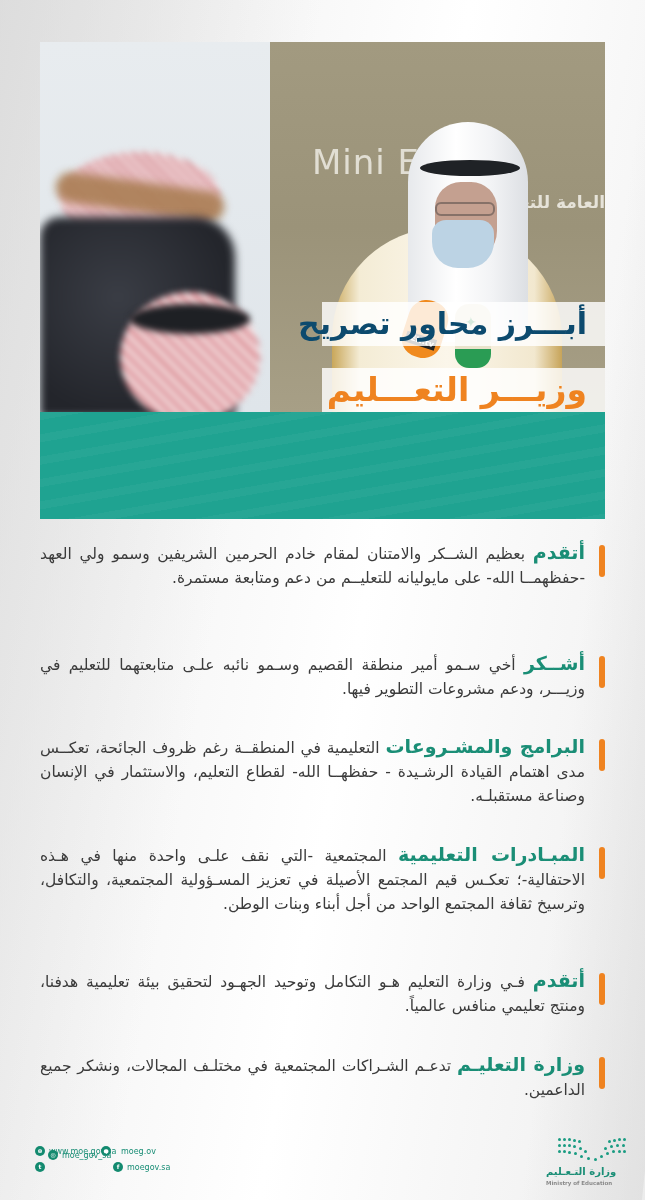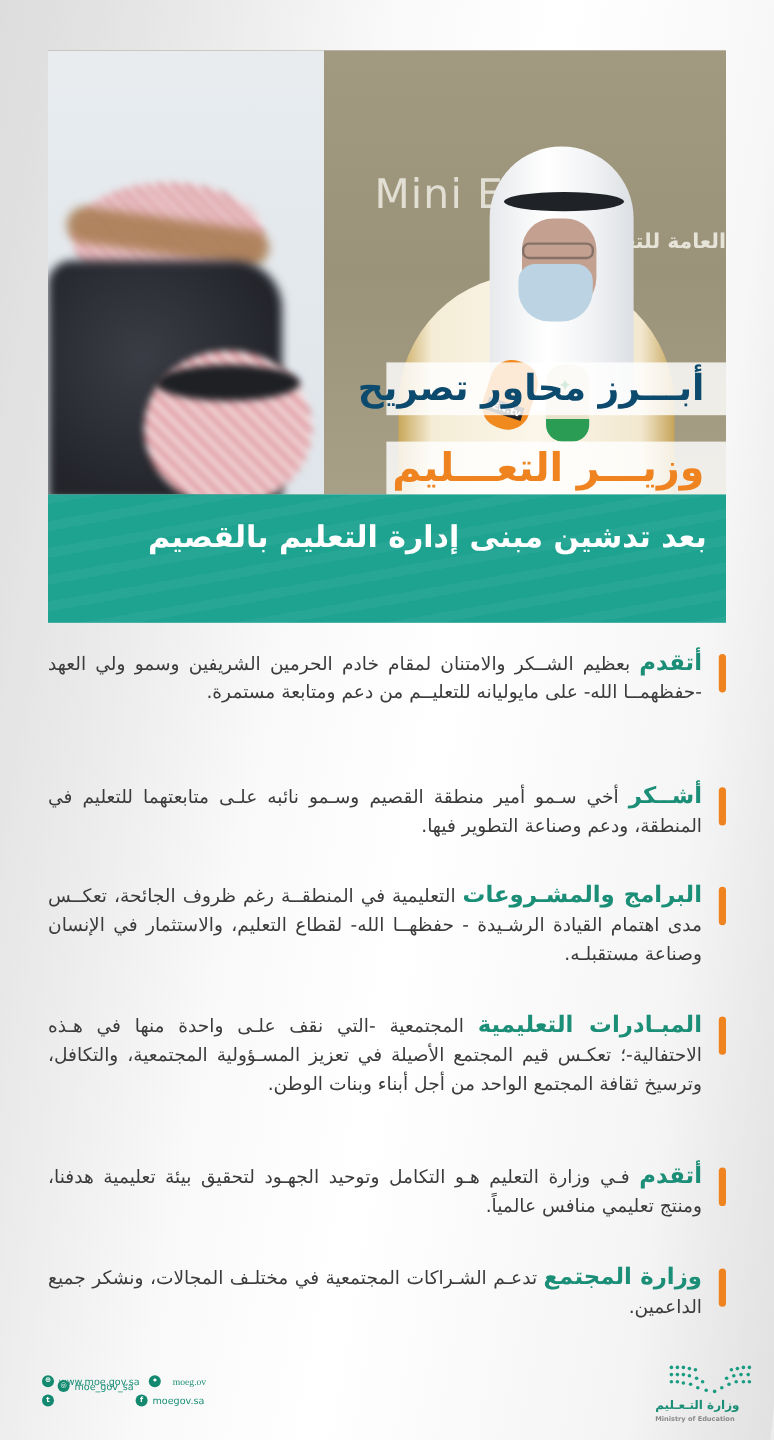--- a/index.html
+++ b/index.html
@@ -225,56 +225,55 @@
   <div class="hat-blur"></div>
   <div class="fg-cam"></div>
   <div class="fg-head2"></div>
   <div class="fg-agal2"></div>
 </div>
 
 <div class="title-plate t1">أبـــرز محاور تصريح</div>
 <div class="title-plate t2">وزيـــر التعـــليم</div>
 
 <div class="teal-banner">
-  <p>بعد تدشين مبنى إدارة التعليم بالقصيم</p>
 </div>
 
 <div class="points">
   <div class="point" style="top:0;">
     <div class="bar"></div>
     <div class="txt"><span class="lead">أتقدم</span><span> بعظيم الشــكر والامتنان لمقام خادم الحرمين الشريفين وسمو ولي العهد -حفظهمــا الله- على مايوليانه للتعليــم من دعم ومتابعة مستمرة.</span></div>
   </div>
   <div class="point" style="top:111px;">
     <div class="bar"></div>
-    <div class="txt"><span class="lead">أشــكر</span><span> أخي سـمو أمير منطقة القصيم وسـمو نائبه علـى متابعتهما للتعليم في المنطقة، ودعم وصناعة التطوير فيها.</span></div>
+    <div class="txt"><span class="lead">أشــكر</span><span> أخي سـمو أمير منطقة القصيم وسـمو نائبه علـى متابعتهما للتعليم في وزيـــر، ودعم مشروعات التطوير فيها.</span></div>
   </div>
   <div class="point" style="top:194px;">
     <div class="bar"></div>
     <div class="txt"><span class="lead">البرامج والمشـروعات</span><span> التعليمية في المنطقــة رغم ظروف الجائحة، تعكــس مدى اهتمام القيادة الرشـيدة - حفظهــا الله- لقطاع التعليم، والاستثمار في الإنسان وصناعة مستقبلـه.</span></div>
   </div>
   <div class="point" style="top:302px;">
     <div class="bar"></div>
     <div class="txt"><span class="lead">المبـادرات التعليمية</span><span> المجتمعية -التي نقف علـى واحدة منها في هـذه الاحتفالية-؛ تعكـس قيم المجتمع الأصيلة في تعزيز المسـؤولية المجتمعية، والتكافل، وترسيخ ثقافة المجتمع الواحد من أجل أبناء وبنات الوطن.</span></div>
   </div>
   <div class="point" style="top:428px;">
     <div class="bar"></div>
     <div class="txt"><span class="lead">أتقدم</span><span> فـي وزارة التعليم هـو التكامل وتوحيد الجهـود لتحقيق بيئة تعليمية هدفنا، ومنتج تعليمي منافس عالمياً.</span></div>
   </div>
   <div class="point" style="top:512px;">
     <div class="bar"></div>
-    <div class="txt"><span class="lead">وزارة المجتمع</span><span> تدعـم الشـراكات المجتمعية في مختلـف المجالات، ونشكر جميع الداعمين.</span></div>
+    <div class="txt"><span class="lead">وزارة التعليـم</span><span> تدعـم الشـراكات المجتمعية في مختلـف المجالات، ونشكر جميع الداعمين.</span></div>
   </div>
 </div>
 
 <div class="footer-social">
   <div class="social-item" style="left:0; top:0;">
     <span class="social-icon">⊕</span>
     <span>www.moe.gov.sa</span>
   </div>
-  <div class="social-item" style="left:89px; top:0;font-family:Liberation Serif, serif;">
+  <div class="social-item" style="left:66px; top:0;">
     <span class="social-icon">●</span>
     <span style="margin-left:6px;">moeg.ov</span>
   </div>
   <div class="social-item" style="left:0; top:16px;">
     <span class="social-icon">t</span>
   </div>
   <div class="social-item" style="left:13px; top:4px;">
     <span class="social-icon">◎</span>
     <span>moe_gov_sa</span>
   </div>

